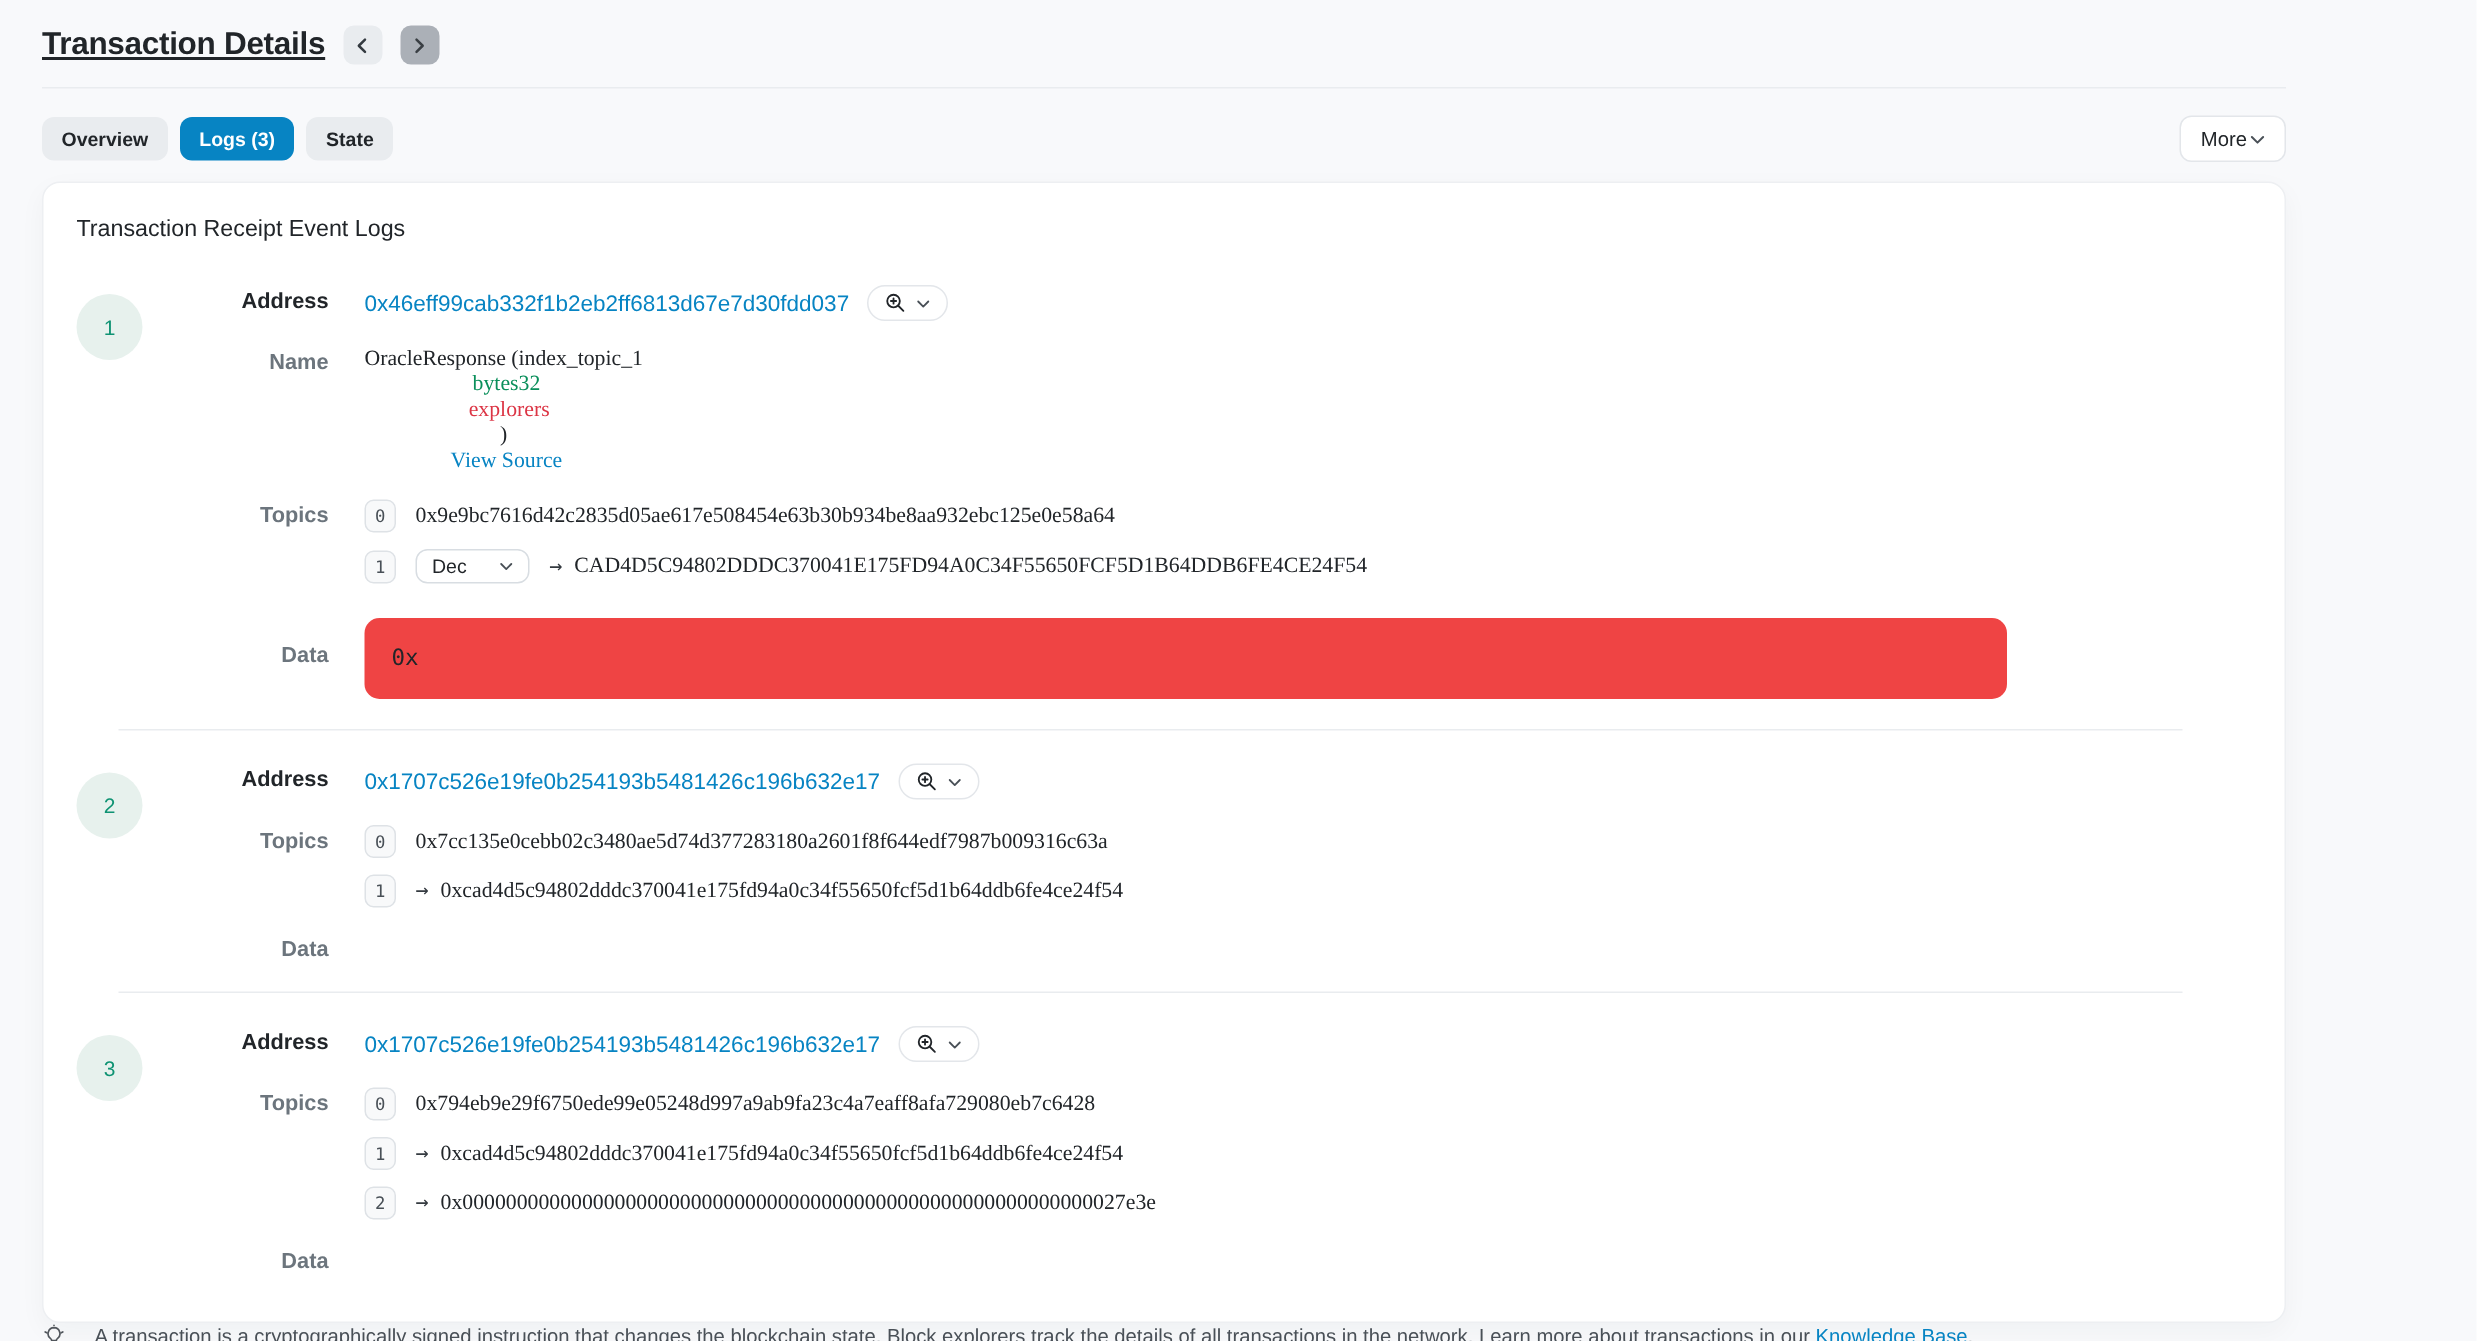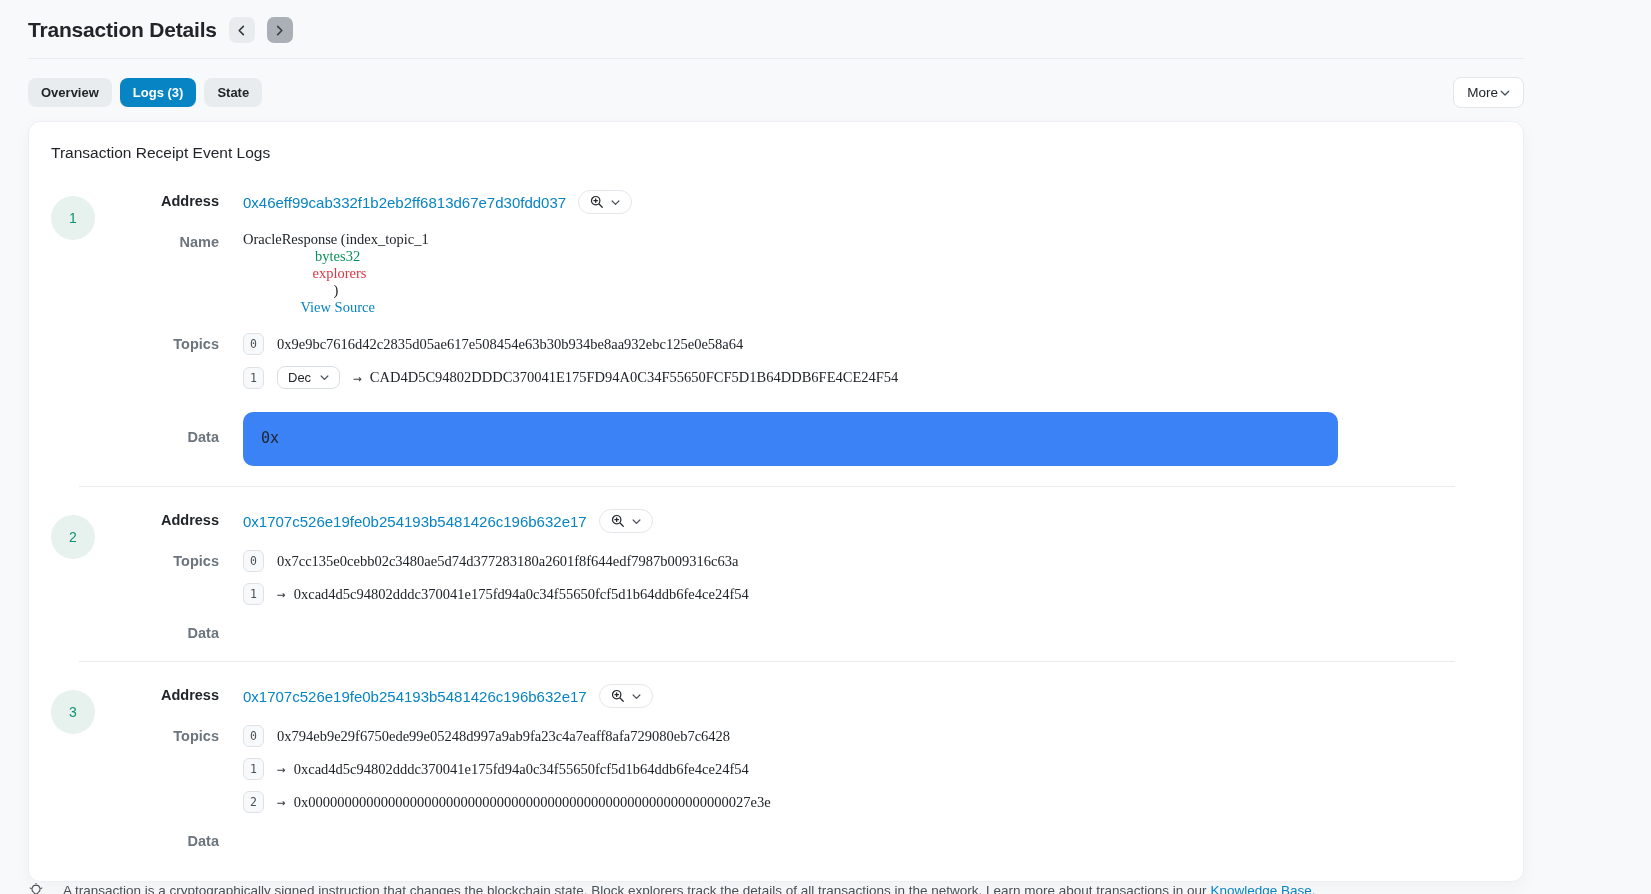--- a/index.html
+++ b/index.html
@@ -8,21 +8,21 @@
     width:1651px; height:894px;
     background:#f8f9fb;
     font-family:"Liberation Sans", sans-serif;
     color:#212529;
     -webkit-font-smoothing:antialiased;
   }
   .container { width:1496px; margin-left:28px; }
 
   
   .page-header { display:flex; align-items:center; gap:8px; padding-top:17px; }
-  .page-title { font-size:21px; font-weight:bold; letter-spacing:-0.2px; }
+  .page-title { font-size:21px; font-weight:bold; letter-spacing:-0.2px;text-decoration:underline; }
   .nav-btn {
     width:26px; height:26px; border:none; border-radius:7px;
     display:inline-flex; align-items:center; justify-content:center;
     cursor:pointer; padding:0; margin-left:4px; background:#e9ecef;
   }
   .nav-btn.next { background:#abb0b7; }
   .header-divider { border:none; border-top:1px solid #e9ecef; margin:15px 0 0 0; }
 
   
   .tabs-row { display:flex; align-items:center; gap:8px; margin-top:18px; }
@@ -79,26 +79,26 @@
   .topic-row { display:flex; align-items:center; margin-bottom:11px; }
   .topic-row:last-child { margin-bottom:0; }
   .topic-badge {
     min-width:21px; height:22px; padding:0 6px; background:#f8f9fa; border:1px solid #dee2e6;
     border-radius:6px; font-family:"DejaVu Sans Mono", monospace; font-size:11.5px; color:#495057;
     display:flex; align-items:center; justify-content:center; margin-right:13px; flex-shrink:0;
   }
   .arrow-glyph { font-family:"DejaVu Sans Mono", monospace; font-size:14.5px; color:#343a40; margin-right:8px; }
   .dec-select {
     background:#fff; border:1px solid #d8dde2; border-radius:8px; padding:3px 10px;
-    font-size:13px; color:#212529; display:flex; align-items:center; gap:9px;
+    font-size:13px; color:#212529; display:flex; align-items:center; gap:22px;
     margin-right:13px; cursor:pointer; font-family:"Liberation Sans", sans-serif;
   }
 
   .data-box {
-    background:#3b82f6; border-radius:10px; width:1095px; min-height:54px;
+    background:#ef4444; border-radius:10px; width:1095px; min-height:54px;
     padding:17px 18px; font-family:"DejaVu Sans Mono", monospace; font-size:15px; color:#212529;
   }
 
   
   .footer-note {
     display:flex; align-items:flex-start; gap:19px;
     font-size:13.5px; color:#495057; line-height:1.35;
   }
   .footer-note .kb-link { color:#0784c3; text-decoration:none; cursor:pointer; }
   .bulb { margin-top:1px; flex-shrink:0; }

